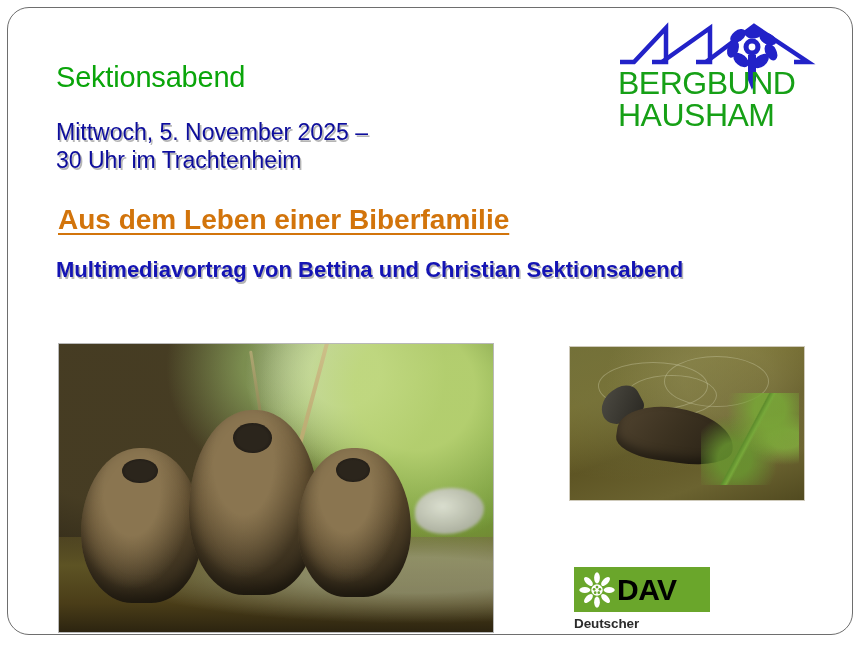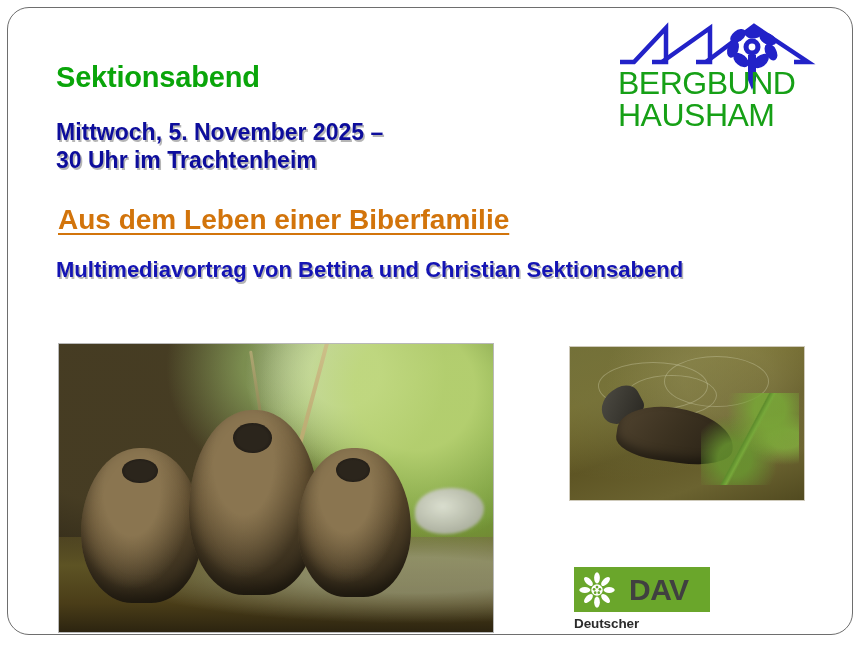--- a/index.html
+++ b/index.html
@@ -27,32 +27,32 @@
     box-sizing: border-box;
     overflow: hidden;
   }
 
   
   .heading-green {
     position: absolute;
     left: 48px;
     top: 53px;
     font-size: 29px;
-    font-weight: bold;
+    font-weight: normal;
     color: #0aa50a;
     letter-spacing: -0.2px;
     white-space: nowrap;
   }
 
   .date-line {
     position: absolute;
     left: 48px;
     top: 110px;
     font-size: 23px;
-    font-weight: bold;
+    font-weight: normal;
     color: #0d0d9c;
     line-height: 1.22;
     text-shadow: 1.6px 1.6px 0.6px rgba(150,150,150,0.70);
     white-space: nowrap;
   }
 
   .talk-title {
     position: absolute;
     left: 50px;
     top: 196px;
@@ -240,26 +240,26 @@
     background: #6aa62b;
     display: flex;
     align-items: center;
   }
   .dav-edelweiss {
     width: 36px; height: 36px;
     margin-left: 5px;
     flex: 0 0 auto;
   }
   .dav-word {
-    color: #404040;
+    color: #000000;
     font-size: 30px;
     font-weight: bold;
     letter-spacing: -0.5px;
     line-height: 1;
-    margin-left: 14px;
+    margin-left: 2px;
   }
   .dav-sub {
     margin-top: 4px;
     color: #2b2b2b;
     font-size: 13.5px;
     font-weight: bold;
     letter-spacing: -0.1px;
   }
 </style>
 </head>

